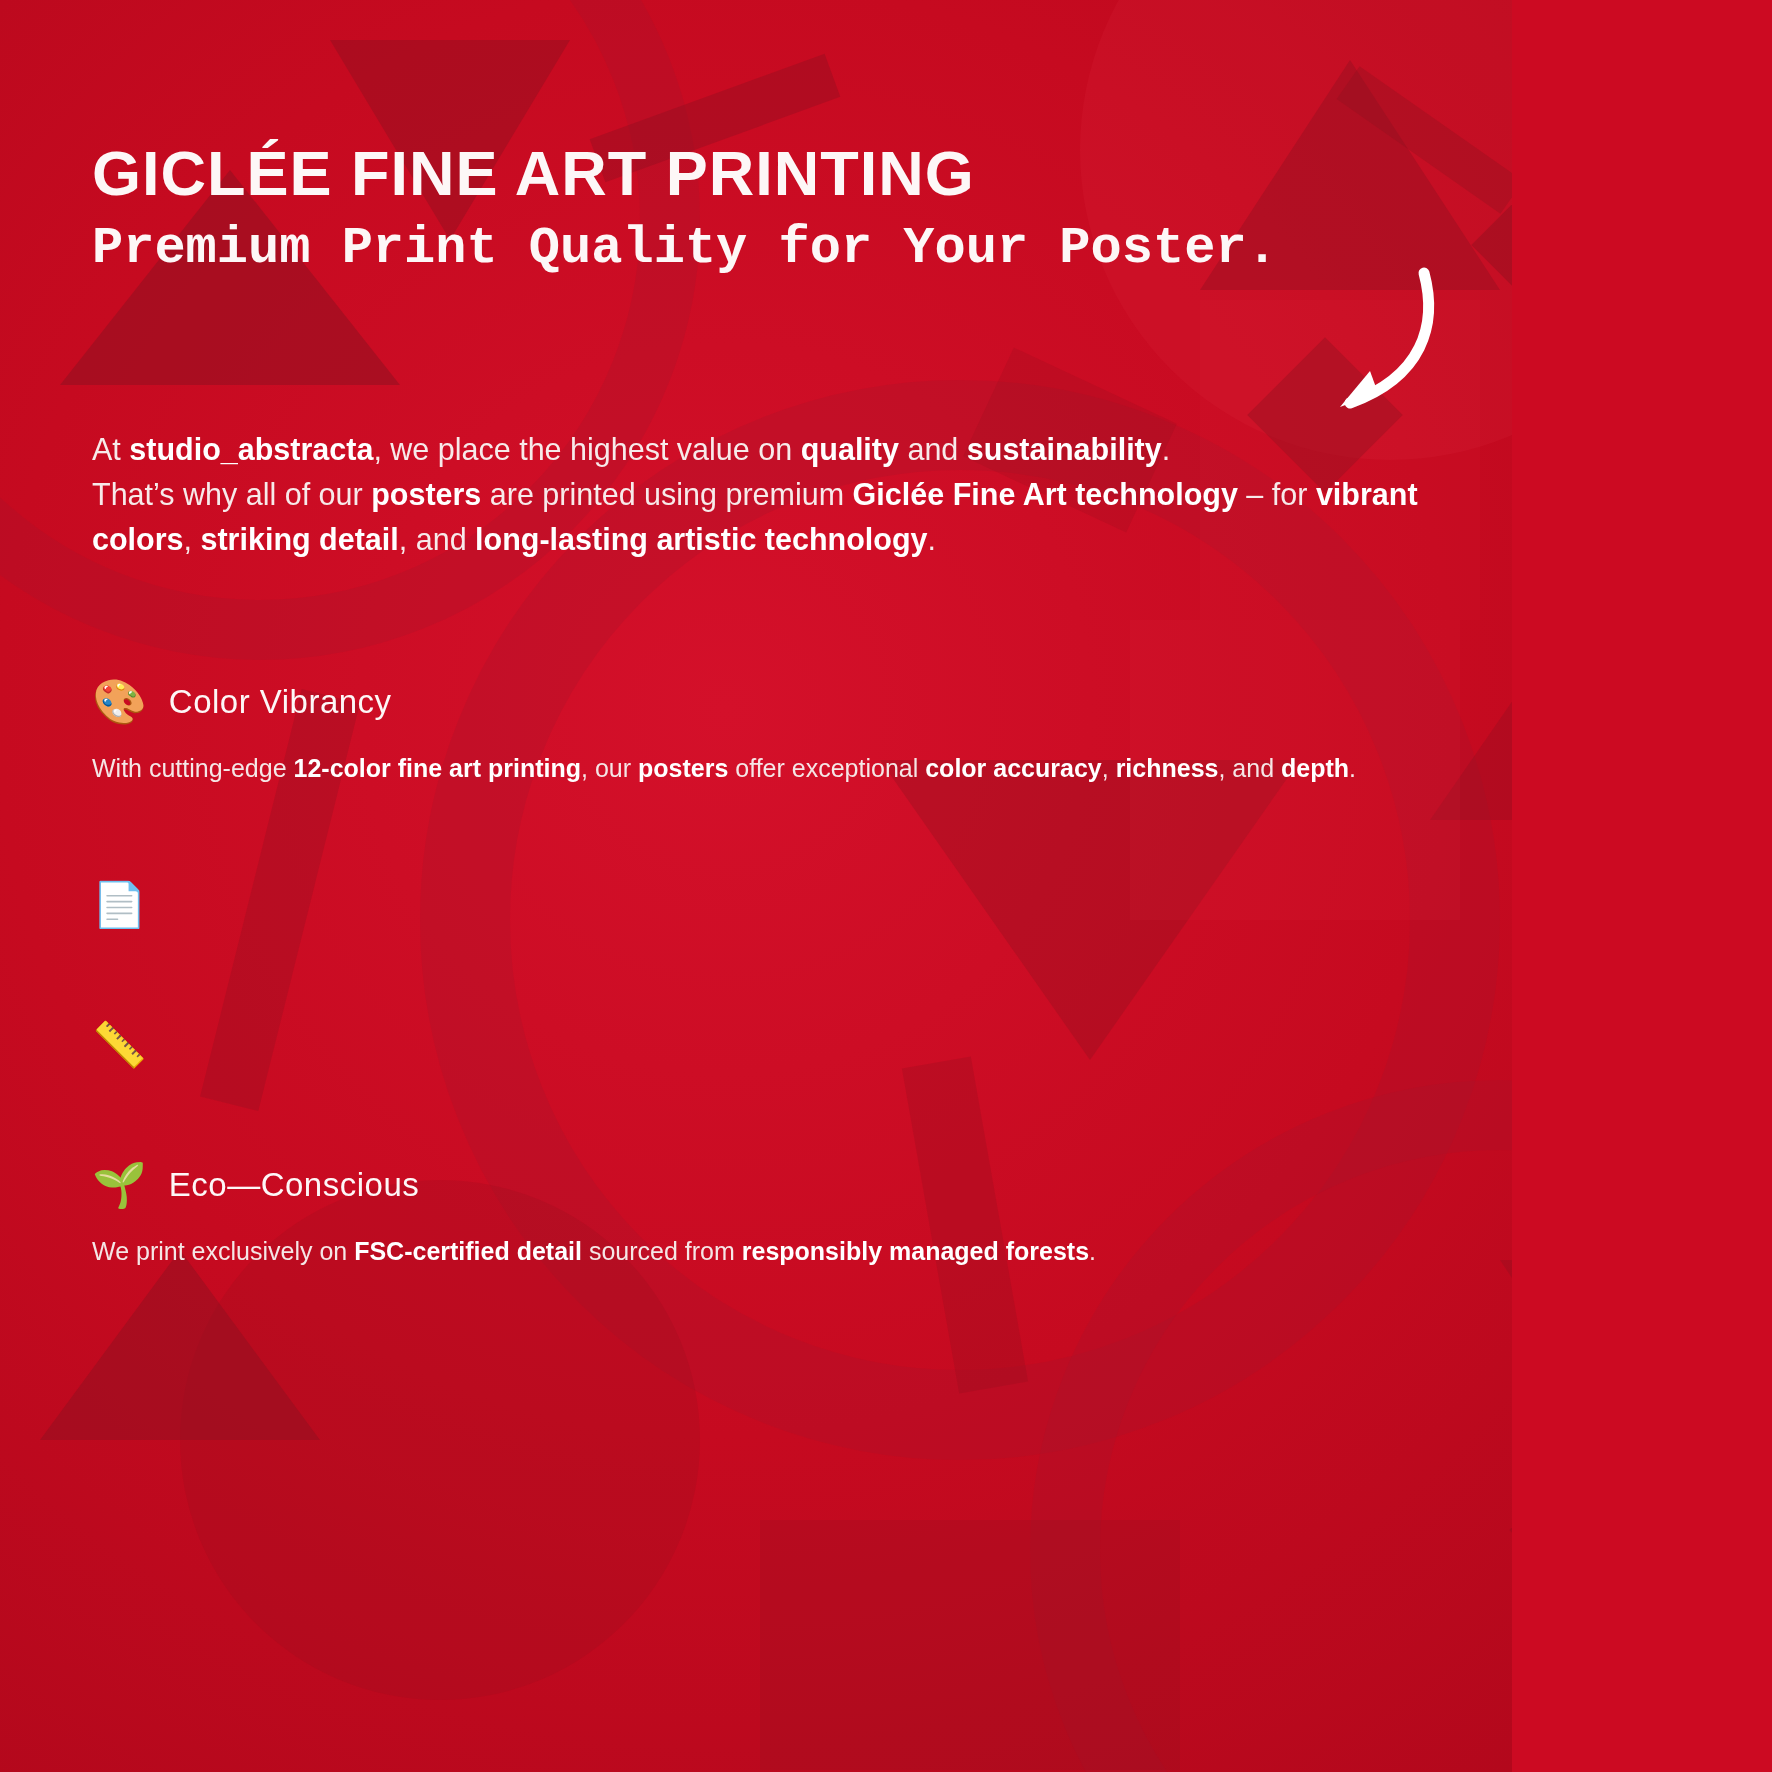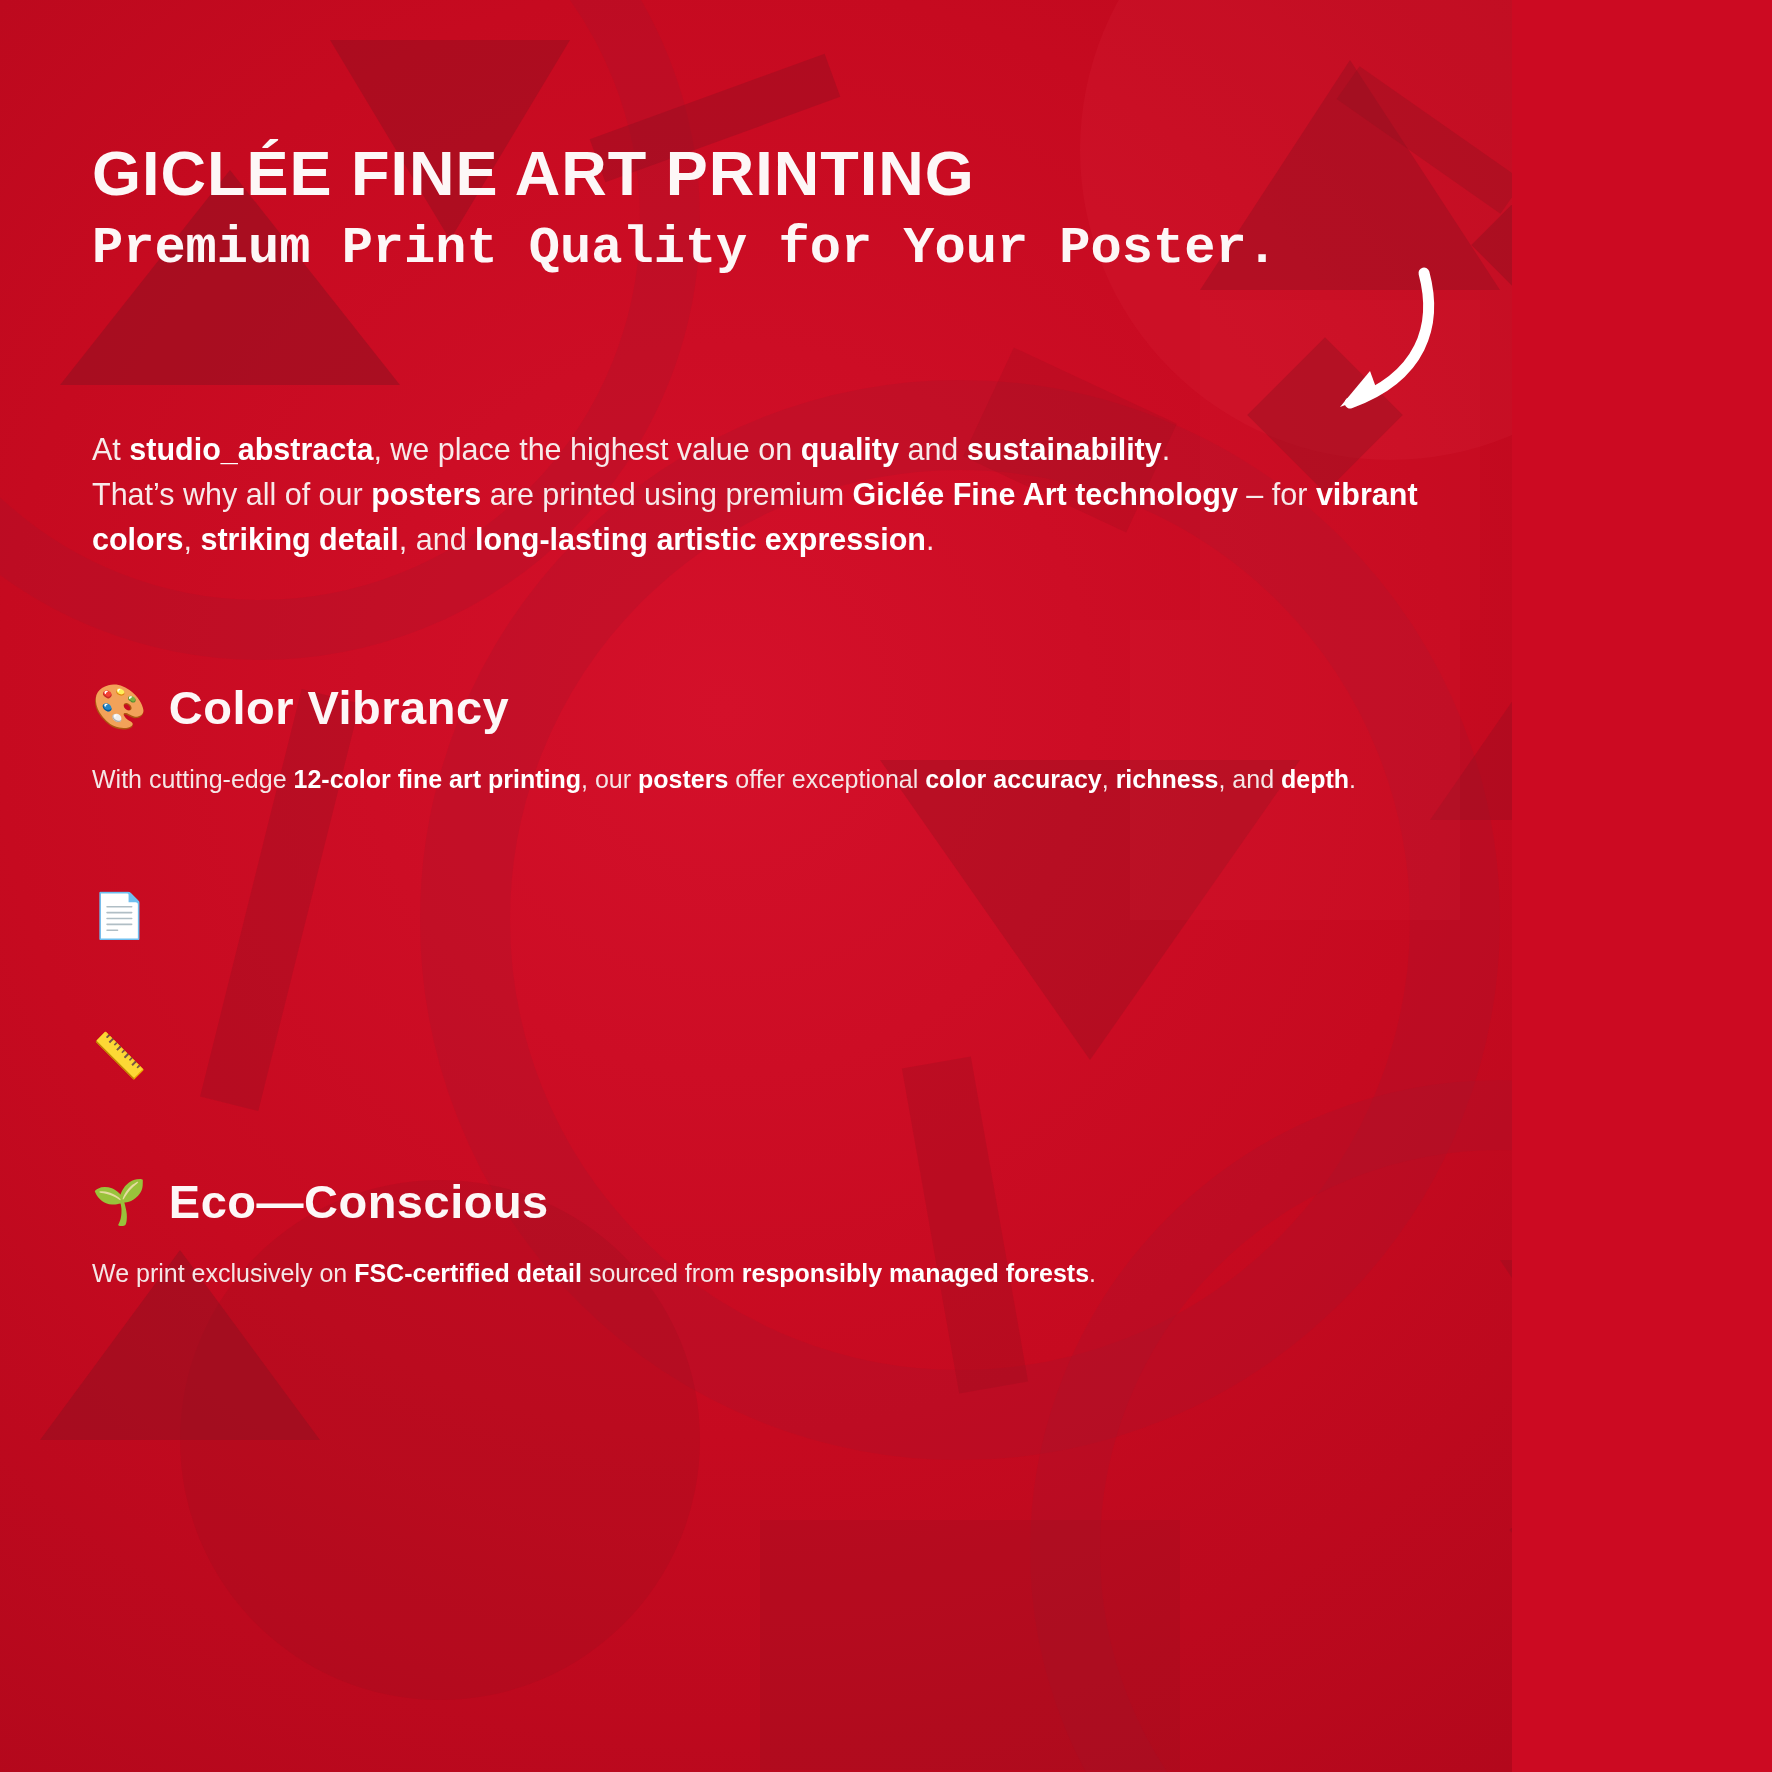--- a/index.html
+++ b/index.html
@@ -108,22 +108,22 @@
     display: flex;
     align-items: center;
     gap: 22px;
     margin-bottom: 26px;
   }
   .sec-emoji {
     font-size: 44px;
     line-height: 1;
   }
   .sec-title {
-    font-size: 47px;
-    font-weight: 700;
+    font-size: 33px;
+    font-weight: 400;
     color: #fdf7f7;
     letter-spacing: .5px;
   }
   .sec-body {
     font-size: 25px;
     line-height: 1.5;
     color: #f5e6e6;
     max-width: 1600px;
   }
   .sec-body b { color:#ffffff; font-weight: 700; }
@@ -171,21 +171,21 @@
 
   <div class="content">
 
     <div class="title-block">
       <h1 class="headline">GICLÉE FINE ART PRINTING</h1>
       <h2 class="subhead">Premium Print Quality for Your Poster.</h2>
     </div>
 
     <p class="intro">
       <span>At </span><b>studio_abstracta</b><span>, we place the highest value on </span><b>quality</b><span> and </span><b>sustainability</b><span>.</span><br>
-      <span>That’s why all of our </span><b>posters</b><span> are printed using premium </span><b>Giclée Fine Art technology</b><span> – for </span><b>vibrant colors</b><span>, </span><b>striking detail</b><span>, and </span><b>long-lasting artistic expression</b><span>.</span>
+      <span>That’s why all of our </span><b>posters</b><span> are printed using premium </span><b>Giclée Fine Art technology</b><span> – for </span><b>vibrant colors</b><span>, </span><b>striking detail</b><span>, and </span><b>long-lasting artistic technology</b><span>.</span>
     </p>
 
     <div class="section first">
       <div class="sec-head">
         <span class="sec-emoji">🎨</span>
         <span class="sec-title">Color Vibrancy</span>
       </div>
       <p class="sec-body justify">
         <span>With cutting-edge </span><b>12-color fine art printing</b><span>, our </span><b>posters</b><span> offer exceptional </span><b>color accuracy</b><span>, </span><b>richness</b><span>, and </span><b>depth</b><span>.</span>
       </p>

